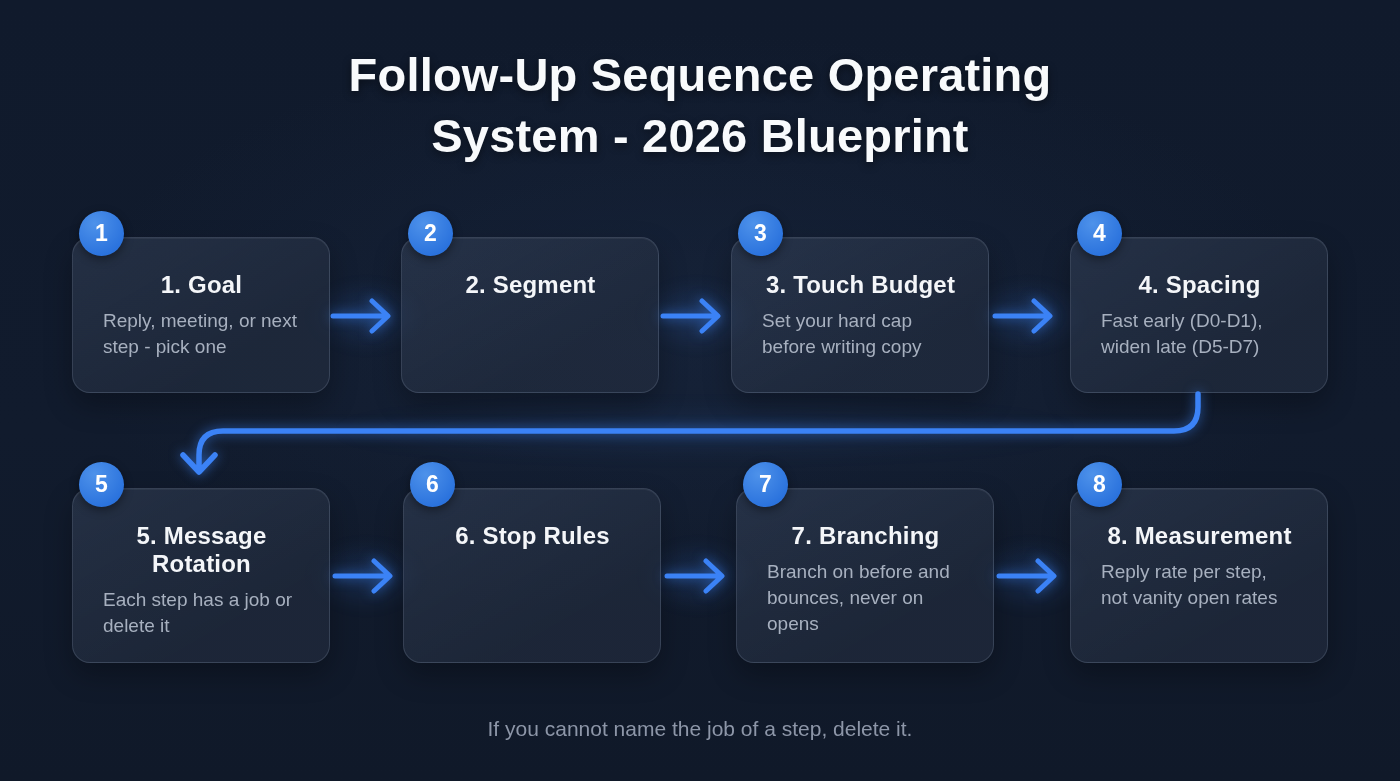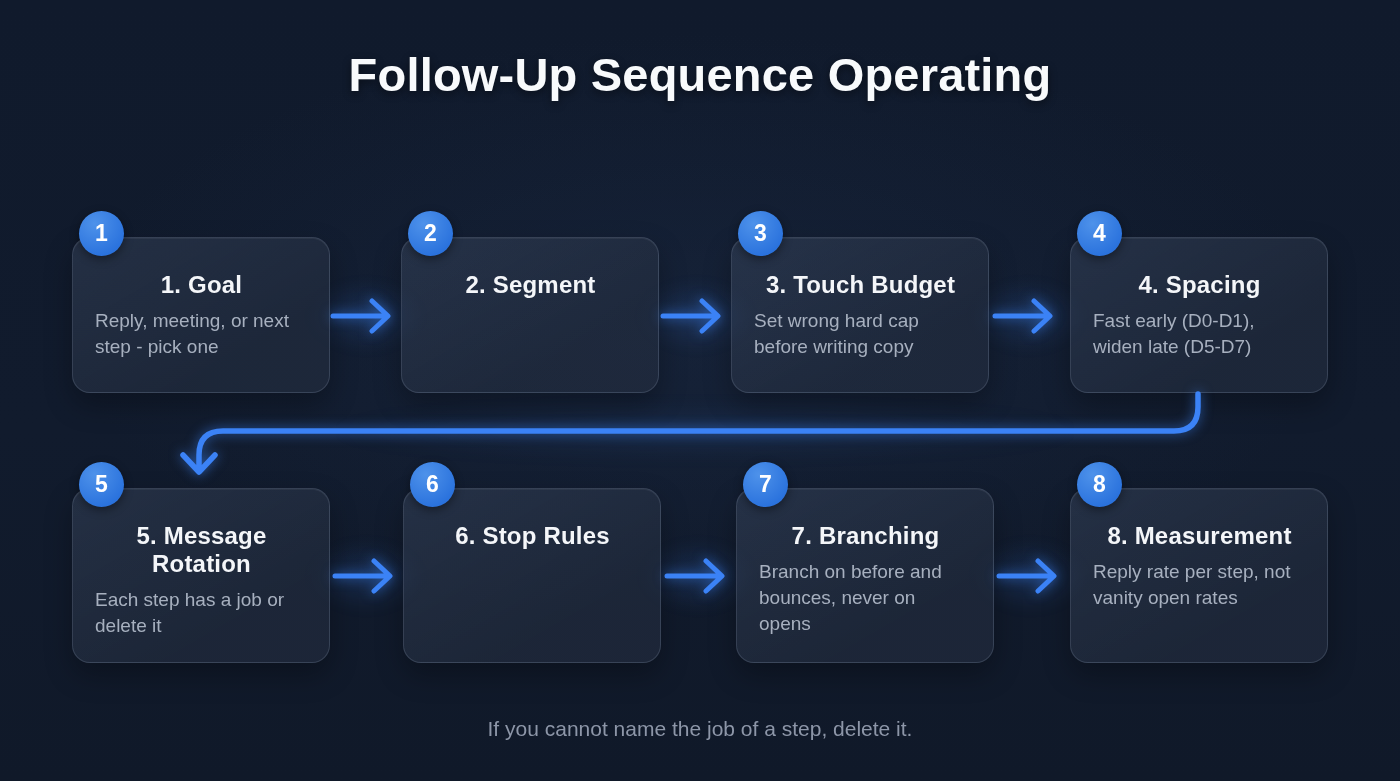--- a/index.html
+++ b/index.html
@@ -50,21 +50,21 @@
   .row2 { top: 488px; height: 175px; }
   .card-title {
     margin: 0 0 9px 0;
     font-size: 24px;
     font-weight: bold;
     color: #f4f6f9;
     letter-spacing: 0.2px;
     text-align: center;
   }
   .card-desc {
-    margin: 0;
+    margin: 8px;
     font-size: 19px;
     line-height: 26px;
     color: #a7b0bf;
   }
   .badge {
     position: absolute;
     top: -27px;
     left: 6px;
     width: 45px;
     height: 45px;
@@ -107,35 +107,36 @@
   <div class="glow" style="left:286px; top:266px; width:160px; height:100px;"></div>
   <div class="glow" style="left:616px; top:266px; width:160px; height:100px;"></div>
   <div class="glow" style="left:948px; top:266px; width:160px; height:100px;"></div>
   <div class="glow" style="left:286px; top:526px; width:160px; height:100px;"></div>
   <div class="glow" style="left:618px; top:526px; width:160px; height:100px;"></div>
   <div class="glow" style="left:950px; top:526px; width:160px; height:100px;"></div>
   <div class="glow" style="left:190px; top:398px; width:1030px; height:66px; filter:blur(10px); background:radial-gradient(closest-side, rgba(59,130,246,0.13), rgba(59,130,246,0) 75%);"></div>
 
   <div class="main-title">
     <div>Follow-Up Sequence Operating</div>
+    <div>System - 2026 Blueprint</div>
   </div>
 
   <div class="card row1" style="left:72px;">
     <div class="badge">1</div>
     <h3 class="card-title">1. Goal</h3>
     <p class="card-desc">Reply, meeting, or next step - pick one</p>
   </div>
   <div class="card row1" style="left:401px;">
     <div class="badge">2</div>
     <h3 class="card-title">2. Segment</h3>
   </div>
   <div class="card row1" style="left:731px;">
     <div class="badge">3</div>
     <h3 class="card-title">3. Touch Budget</h3>
-    <p class="card-desc">Set wrong hard cap before writing copy</p>
+    <p class="card-desc">Set your hard cap before writing copy</p>
   </div>
   <div class="card row1" style="left:1070px;">
     <div class="badge">4</div>
     <h3 class="card-title">4. Spacing</h3>
     <p class="card-desc">Fast early (D0-D1), widen late (D5-D7)</p>
   </div>
 
   <div class="card row2" style="left:72px;">
     <div class="badge">5</div>
     <h3 class="card-title">5. Message Rotation</h3>

